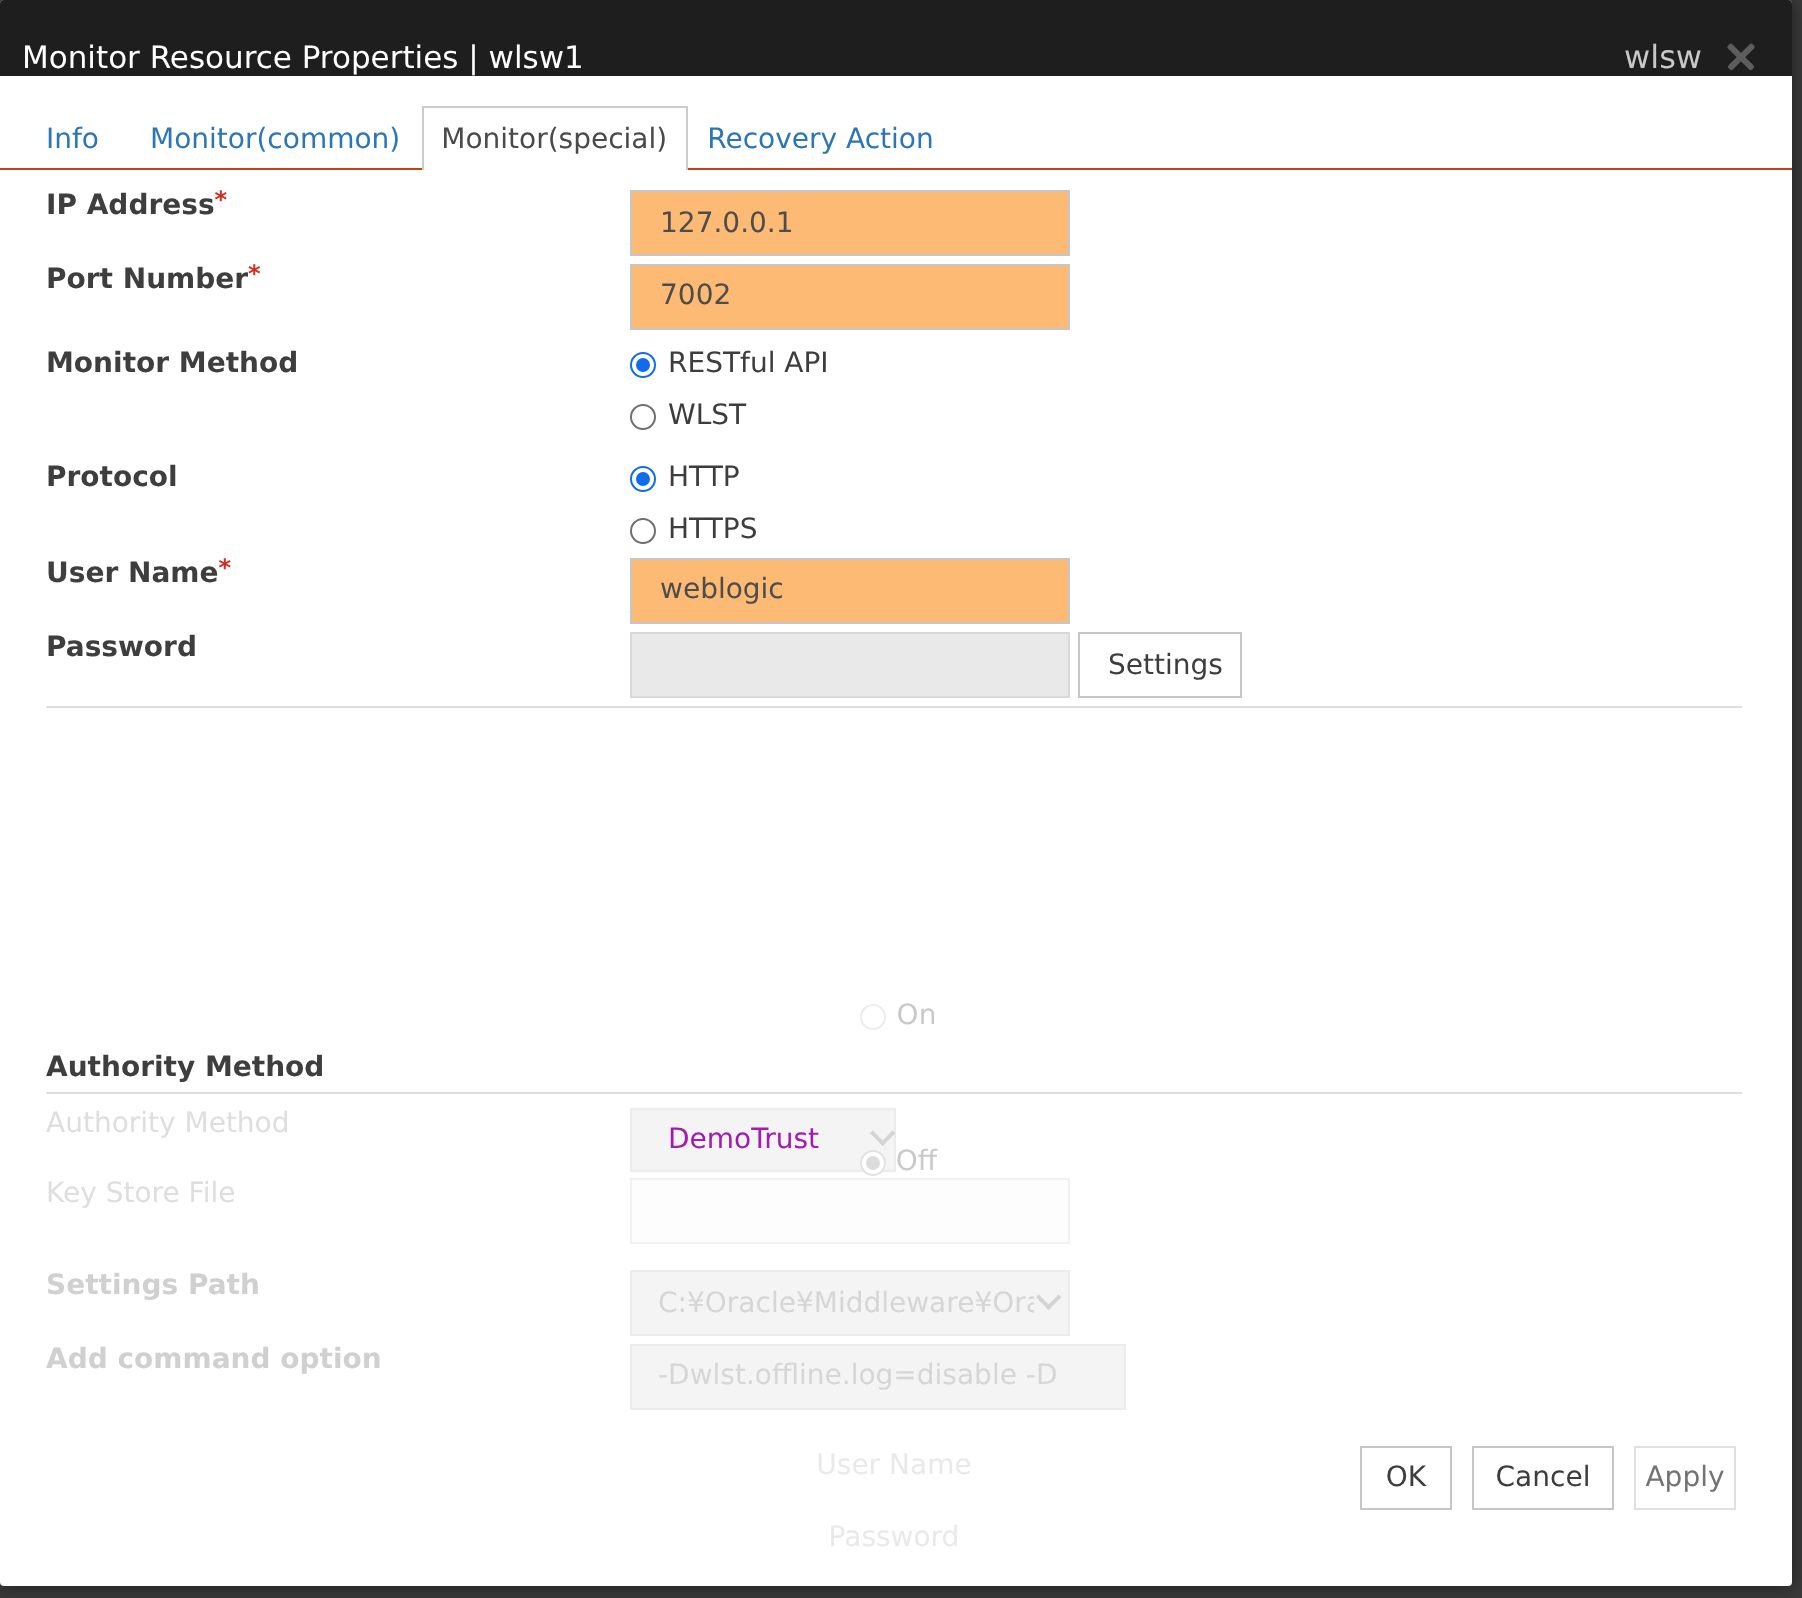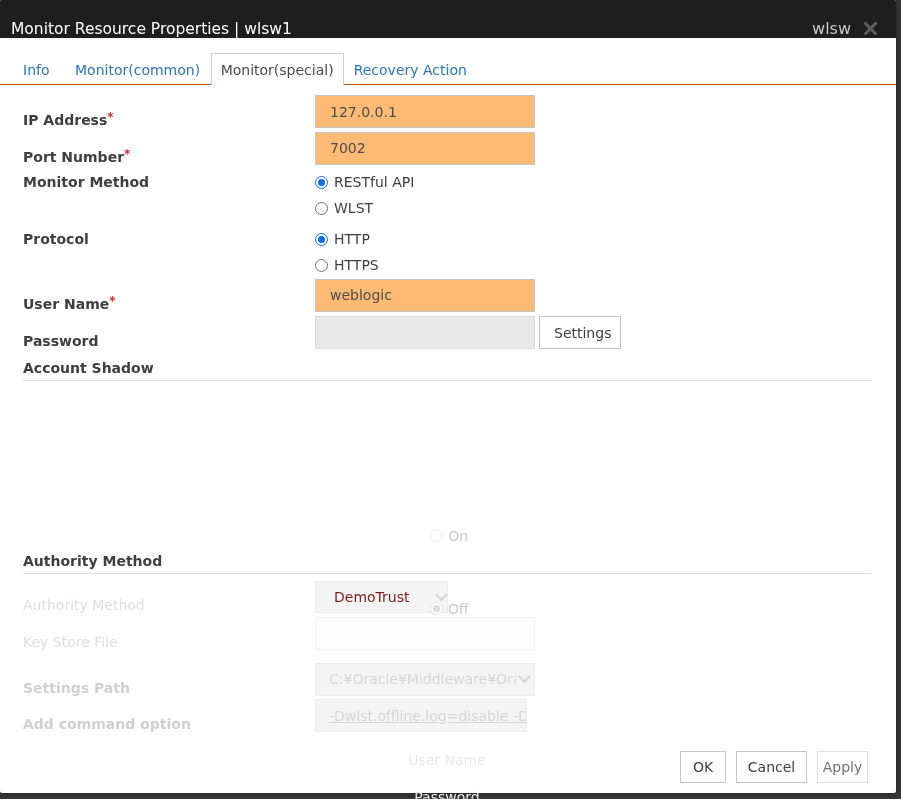--- a/index.html
+++ b/index.html
@@ -88,21 +88,21 @@
     border-color: #cccccc;
     cursor: default;
     padding: 0 9px;
   }
   
   .content {
     padding: 0 25px 0 23px;
   }
   .row {
     display: flex;
-    align-items: flex-end;
+    align-items: flex-start;
     height: 33px;
     margin-bottom: 3.5px;
   }
   .row.radio-row { align-items: flex-start; height: auto; }
   .lbl {
     width: 292px;
     flex: 0 0 292px;
     font-size: 14px;
     font-weight: bold;
     color: #3e3e3e;
@@ -243,21 +243,21 @@
   .dlbl.bold { font-weight: bold; color: #d0d0d0; }
   .select-dis {
     width: 133px;
     height: 32px;
     background: #f4f4f4;
     border: 1px solid #ececec;
     display: flex;
     align-items: center;
     padding: 0 10px 0 18px;
     font-size: 14px;
-    color: #7f1d1d;
+    color: #a21caf;
     gap: 24px;
   }
   .chev {
     flex: 0 0 auto;
     margin-left: auto;
     width: 9px; height: 9px;
     border-right: 2px solid #d4d4d4;
     border-bottom: 2px solid #d4d4d4;
     transform: rotate(45deg) translateY(-4px);
   }
@@ -273,32 +273,31 @@
     color: #d6d6d6;
     white-space: nowrap;
     overflow: hidden;
   }
   .combo-dis .ctext {
     flex: 1 1 auto;
     overflow: hidden;
     white-space: nowrap;
   }
   .input-dis-gray {
-    width: 212px;
+    width: 248px;
     height: 33px;
     background: #f4f4f4;
     border: 1px solid #ececec;
     display: flex;
     align-items: center;
     padding: 0 8px 0 13px;
     font-size: 14px;
     color: #d6d6d6;
     white-space: nowrap;
     overflow: hidden;
-    text-decoration: underline;
   }
   
   .footer {
     display: flex;
     justify-content: flex-end;
     margin-top: 18.5px;
     margin-right: 3px;
   }
   .fbtn {
     height: 32px;
@@ -380,21 +379,20 @@
       <div class="lbl"><span>User Name</span><span class="req">*</span></div>
       <input class="txt" type="text" value="weblogic" style="">
     </div>
 
     <div class="row" style="margin-top: 4.5px;">
       <div class="lbl">Password</div>
       <input class="txt gray" type="password" value="" style="">
       <button class="btn settings-btn">Settings</button>
     </div>
 
-    <div class="section-title">Account Shadow</div>
     <hr class="rule">
 
     <div class="srow" style="margin-top: 11px;">
       <div class="c1">
         <span class="radio dis"></span>
         <span class="rtext">On</span>
       </div>
       <div class="c2">Config File</div>
       <input class="txt dis" type="text" disabled="" value="" style="">
     </div>

